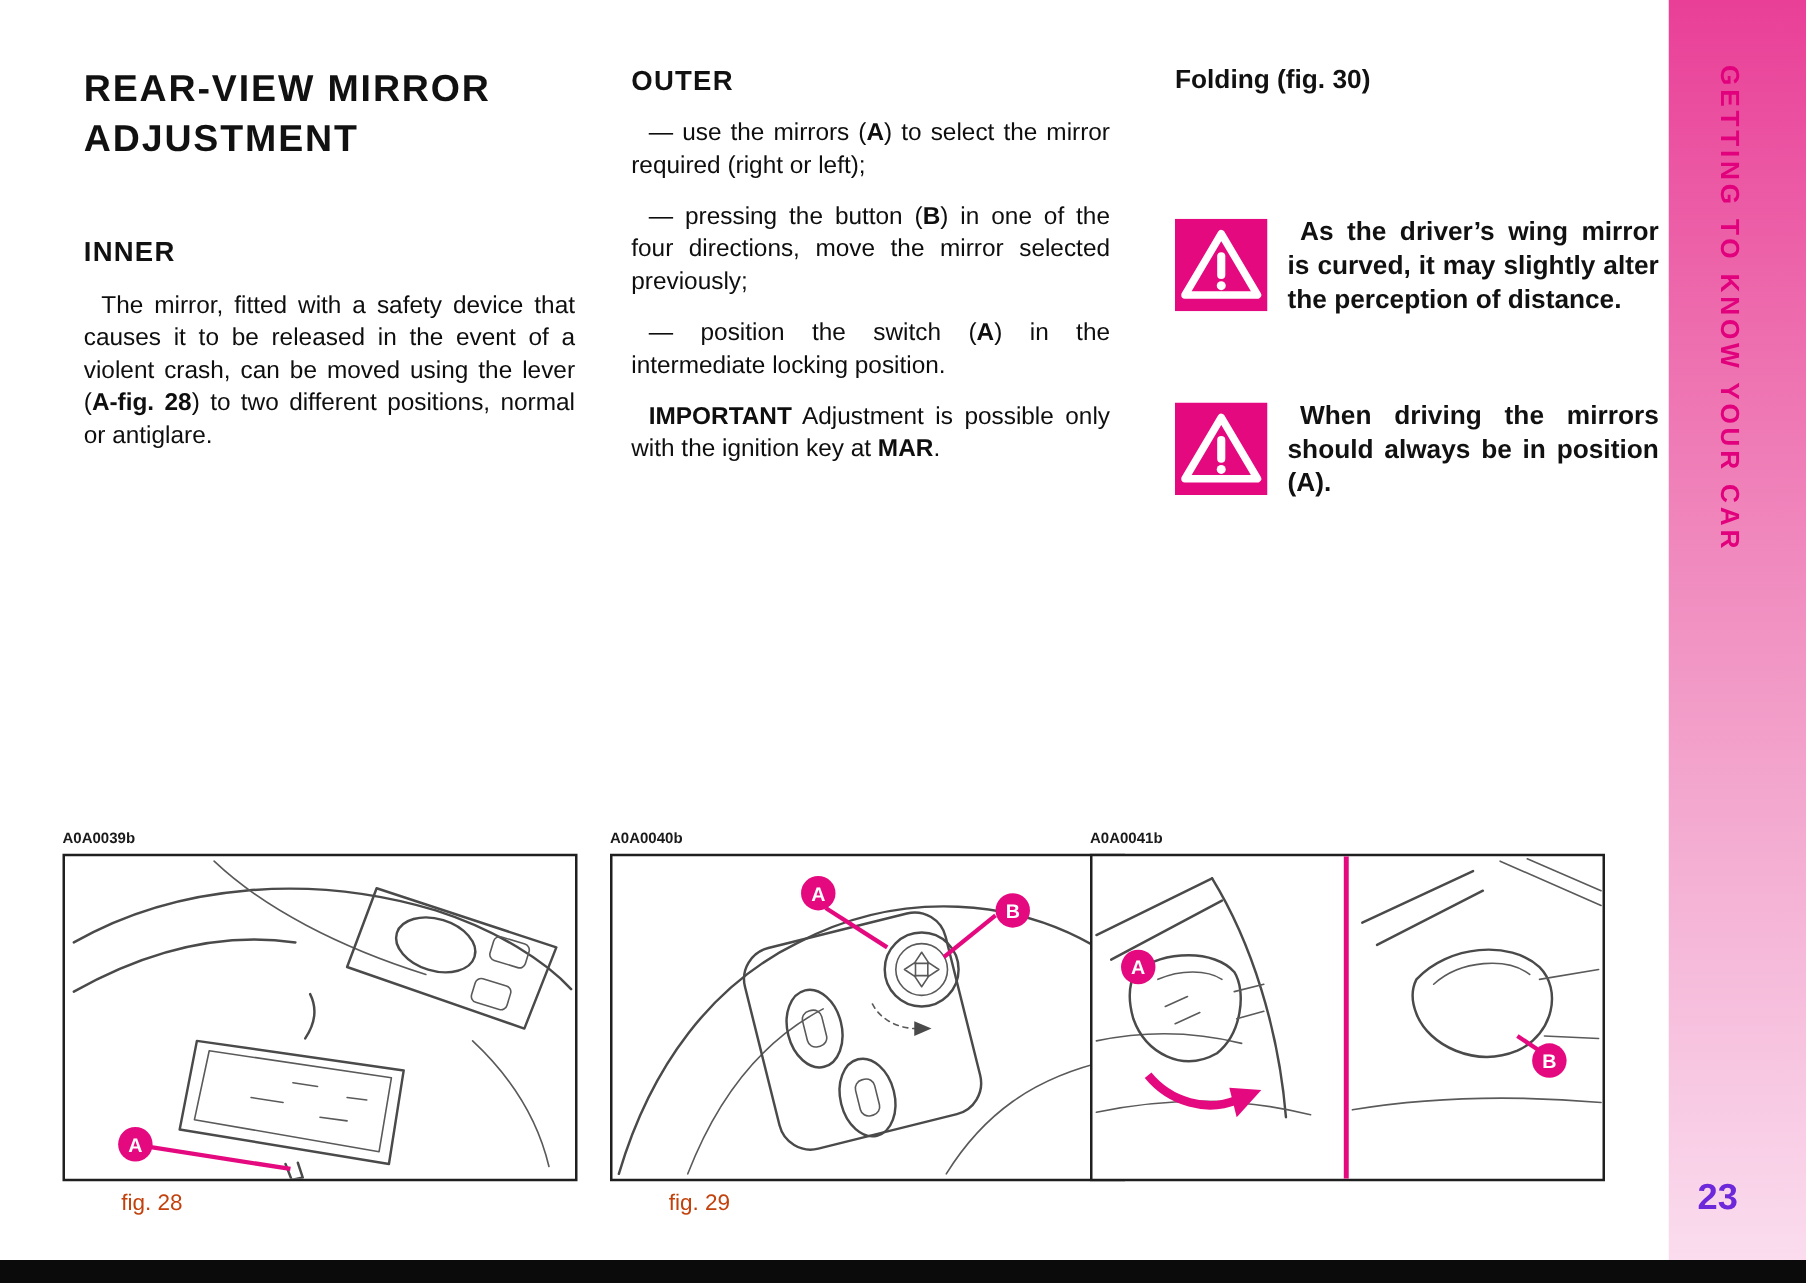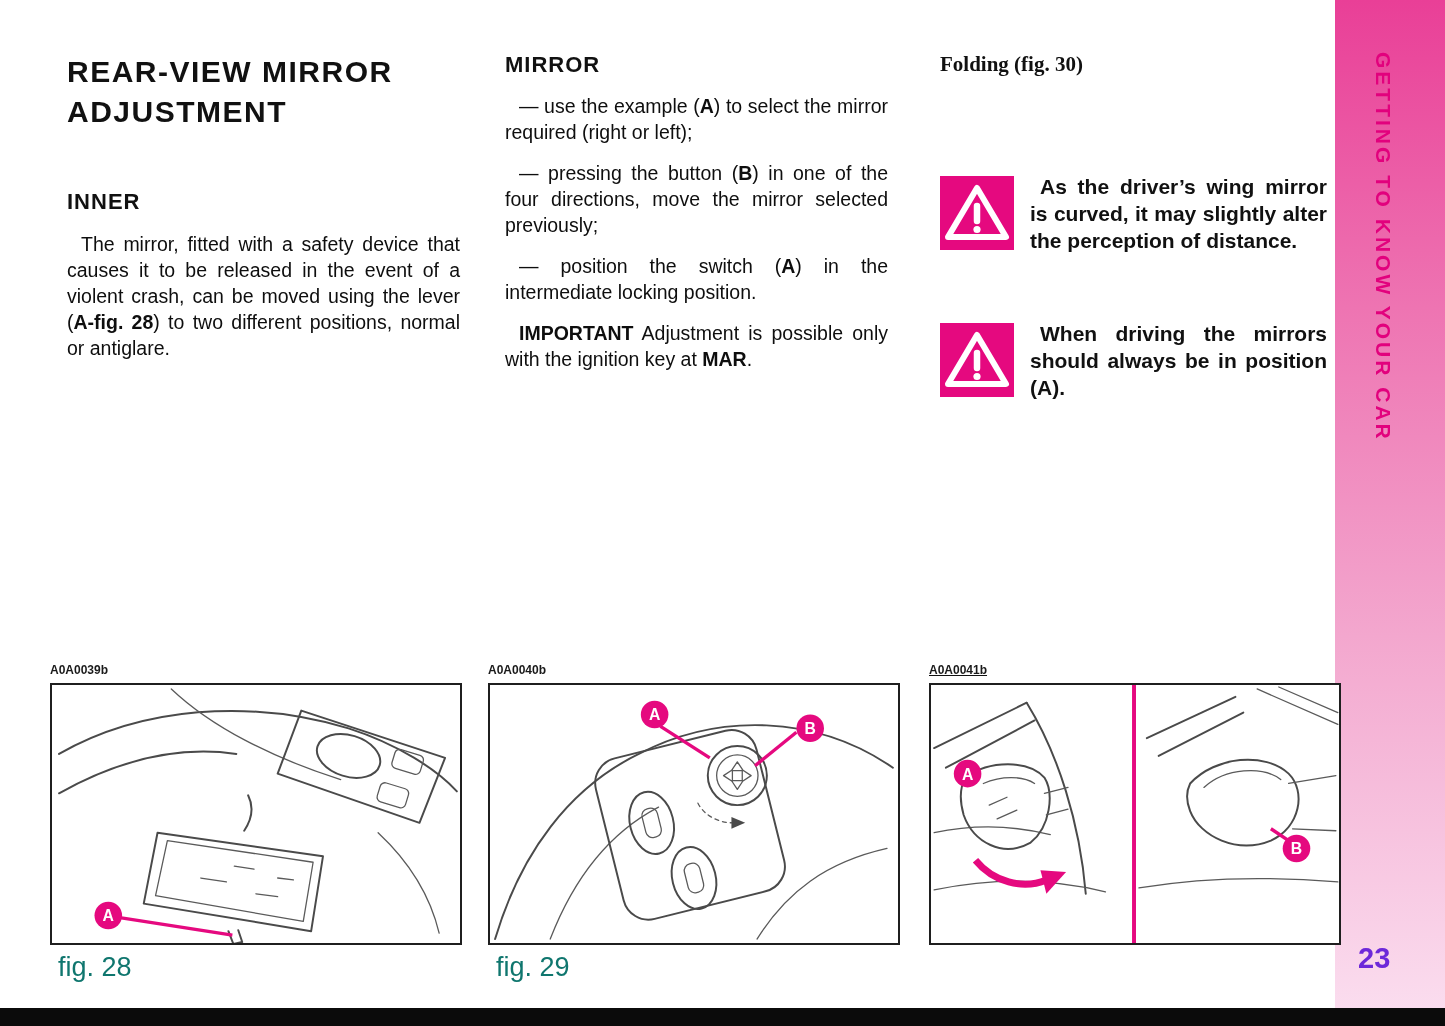--- a/index.html
+++ b/index.html
@@ -26,45 +26,45 @@
   .bottom-bar { position:absolute; left:0; bottom:0; width:100%; height:18px; background:#0b0b0b; }
 
   
   .col { position:absolute; top:52px; }
   .col-1 { left:67px;  width:393px; }
   .col-2 { left:505px; width:383px; }
   .col-3 { left:940px; width:387px; }
 
   .title  { font-size:30px; line-height:1.32; font-weight:bold; letter-spacing:1.5px; }
   .h-side { font-size:22px; font-weight:bold; letter-spacing:1px; }
-  .h-sub  { font-size:21px; font-weight:bold; margin-top:28px;font-family:Liberation Serif, serif; }
+  .h-sub  { font-size:21px; font-weight:bold; margin-top:28px; }
   .col-3 .h-sub { margin-top:0; }
   .h-inner { margin-top:58px; font-size:22px; font-weight:bold; letter-spacing:1px; }
 
   .body {
     margin-top:15px; font-size:19.5px; line-height:26px;
     text-align:justify; text-indent:14px; color:#0e0e0e;
   }
   .col-1 .body { margin-top:16px; }
 
   
   .warning { margin-top:96px; }
   .warning + .warning { margin-top:66px; }
   .warning::after { content:""; display:block; clear:both; }
   .w-icon { float:left; width:74px; height:74px; margin:3px 16px 4px 0; display:block; }
   .w-icon svg { width:100%; height:100%; display:block; }
   .w-text { font-weight:bold; font-size:21px; line-height:27px; text-align:justify; text-indent:10px; }
 
   
   .fig { position:absolute; top:663px; width:412px; }
-  .fig-1 { left:50px; } .fig-2 { left:488px; } .fig-3 { left:929px;text-decoration:underline; }
+  .fig-1 { left:50px; } .fig-2 { left:488px; } .fig-3 { left:872px; }
   .fig-code { font-size:12px; font-weight:bold; color:#1a1a1a; padding-right:2px; height:15px; }
   .fig-frame { margin-top:5px; border:2px solid #1f1f1f; height:262px; background:#fff; }
   .fig-frame svg { width:100%; height:100%; display:block; }
-  .fig-caption { margin-top:7px; padding-left:8px; font-size:27px; color:#0f766e; }
+  .fig-caption { margin-top:7px; padding-left:8px; font-size:18px; color:#c2410c;margin-left:39px; }
 
   
   .ln { fill:none; stroke:#4a4a4a; stroke-width:2; stroke-linecap:round; stroke-linejoin:round; }
   .ln-thin { fill:none; stroke:#5a5a5a; stroke-width:1.3; stroke-linecap:round; stroke-linejoin:round; }
   .co { fill:var(--accent,#e5097f); }
   .cot { fill:#fff; font-weight:bold; font-size:16px; text-anchor:middle; font-family:"Liberation Sans",sans-serif; }
   .leader { stroke:var(--accent,#e5097f); stroke-width:3.5; fill:none; }
   .accent-stroke { stroke:var(--accent,#e5097f); fill:none; }
   .accent-fill { fill:var(--accent,#e5097f); }
 </style>
@@ -79,22 +79,22 @@
   <div class="page-number">23</div>
   <div class="bottom-bar"></div>
 
   <section class="col col-1">
     <h1 class="title">REAR-VIEW MIRROR ADJUSTMENT</h1>
     <h2 class="h-inner">INNER</h2>
     <p class="body"><span>The mirror, fitted with a safety device that causes it to be released in the event of a violent crash, can be moved using the lever (</span><span style="font-weight: 700;">A-fig. 28</span><span>) to two different positions, normal or antiglare.</span></p>
   </section>
 
   <section class="col col-2">
-    <h2 class="h-side">MIRROR</h2>
-    <p class="body"><span>— use the example (</span><span style="font-weight: 700;">A</span><span>) to select the mirror required (right or left);</span></p>
+    <h2 class="h-side">OUTER</h2>
+    <p class="body"><span>— use the mirrors (</span><span style="font-weight: 700;">A</span><span>) to select the mirror required (right or left);</span></p>
     <p class="body"><span>— pressing the button (</span><span style="font-weight: 700;">B</span><span>) in one of the four directions, move the mirror selected previously;</span></p>
     <p class="body"><span>— position the switch (</span><span style="font-weight: 700;">A</span><span>) in the intermediate locking position.</span></p>
     <p class="body"><span style="font-weight: 700;">IMPORTANT</span><span> Adjustment is possible only with the ignition key at </span><span style="font-weight: 700;">MAR</span><span>.</span></p>
   </section>
 
   <section class="col col-3">
     <h3 class="h-sub">Folding (fig. 30)</h3>
 
     <div class="warning">
       <span class="w-icon">

